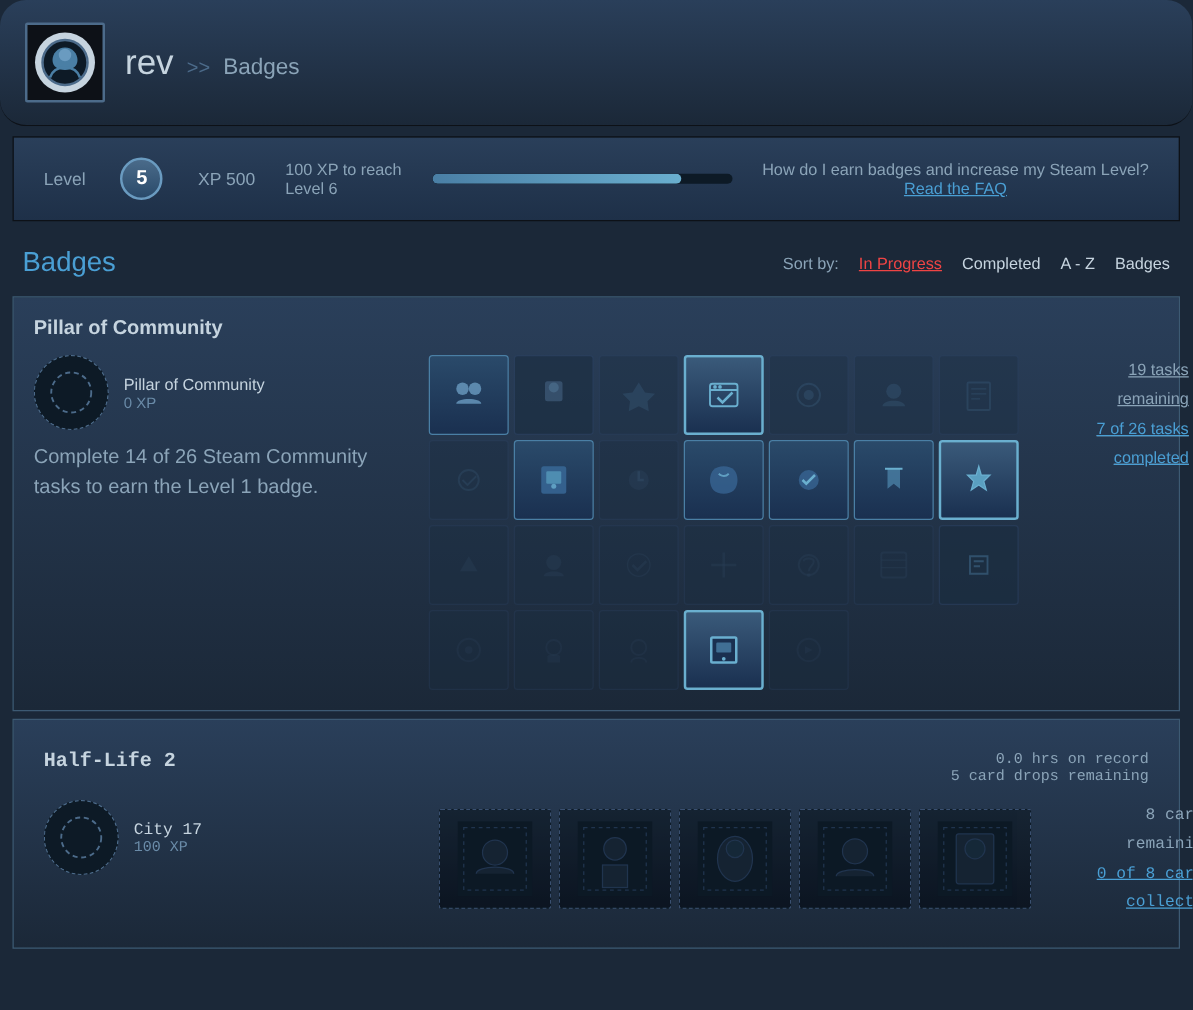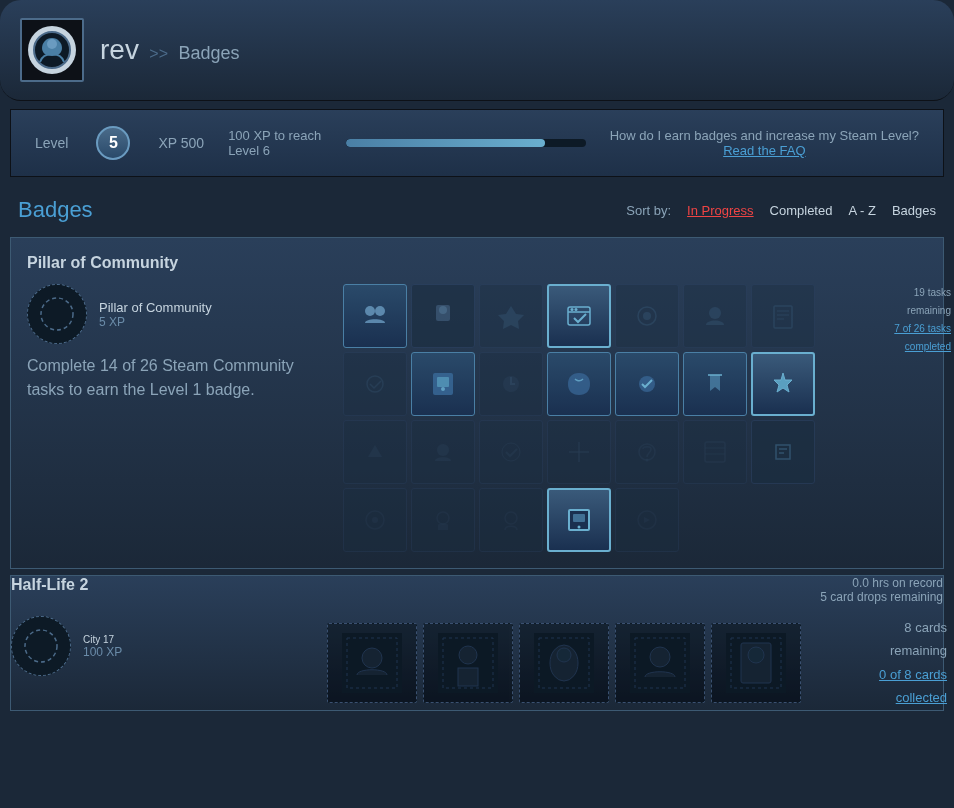--- a/index.html
+++ b/index.html
@@ -231,36 +231,38 @@
     }
     .badge-icon.highlighted {
       background: linear-gradient(180deg, #3a5a7a, #1a3050);
       border: 2px solid #6aafcf;
     }
 
     
     .tasks-info {
       min-width: 120px;
       text-align: right;
-      font-size: 10px;
+      font-size: 13px;
       color: #8ba4b8;
       line-height: 1.8;
+      text-decoration: underline;
     }
     .tasks-link {
       color: #4a9fd4;
       text-decoration: underline;
       cursor: pointer;
     }
 
     
     .game-badge-card {
       background: linear-gradient(180deg, #2a3f5a 0%, #1b2838 100%);
       border: 1px solid #3d5a73;
       margin: 6px 10px;
-      padding: 0;
+      padding: 24px;
+      font-family: Liberation Mono, monospace;
     }
     .game-badge-header {
       display: flex;
       justify-content: space-between;
       align-items: flex-start;
       margin-bottom: 12px;
     }
     .game-badge-title {
       font-size: 16px;
       color: #c6d4df;
@@ -378,21 +380,21 @@
   <div class="badge-card-body">
     <div class="badge-info-left">
       <div class="badge-preview-row">
         <div class="badge-preview">
           <svg width="36" height="36" viewBox="0 0 36 36" fill="none">
             <circle cx="18" cy="18" r="16" stroke="#4c6b8a" stroke-width="1.5" stroke-dasharray="4 3" fill="none"></circle>
           </svg>
         </div>
         <div>
           <div style="font-size:13px;color:#c6d4df;">Pillar of Community</div>
-          <div style="font-size:12px;color:#6a8ba8;">5 XP</div>
+          <div style="font-size:12px;color:#6a8ba8;">0 XP</div>
         </div>
       </div>
       <div class="badge-desc">Complete 14 of 26 Steam Community tasks to earn the Level 1 badge.</div>
     </div>
 
     <div class="icon-grid">
 
       <div class="icon-row">
         <div class="badge-icon completed">
           <svg width="30" height="30" viewBox="0 0 30 30" fill="none">
@@ -590,21 +592,21 @@
   </div>
   <div class="game-badge-body">
     <div class="game-badge-info">
       <div class="badge-preview-row">
         <div class="badge-preview">
           <svg width="36" height="36" viewBox="0 0 36 36" fill="none">
             <circle cx="18" cy="18" r="16" stroke="#4c6b8a" stroke-width="1.5" stroke-dasharray="4 3" fill="none"></circle>
           </svg>
         </div>
         <div>
-          <div style="font-size:10px;color:#c6d4df;">City 17</div>
+          <div style="font-size:13px;color:#c6d4df;">City 17</div>
           <div style="font-size:12px;color:#6a8ba8;">100 XP</div>
         </div>
       </div>
     </div>
 
     <div class="card-grid">
       <div class="card-item">
         <div class="card-item-inner">
           <svg width="60" height="60" viewBox="0 0 60 60" fill="none">
             <rect width="60" height="60" fill="#0d1a26"></rect>

